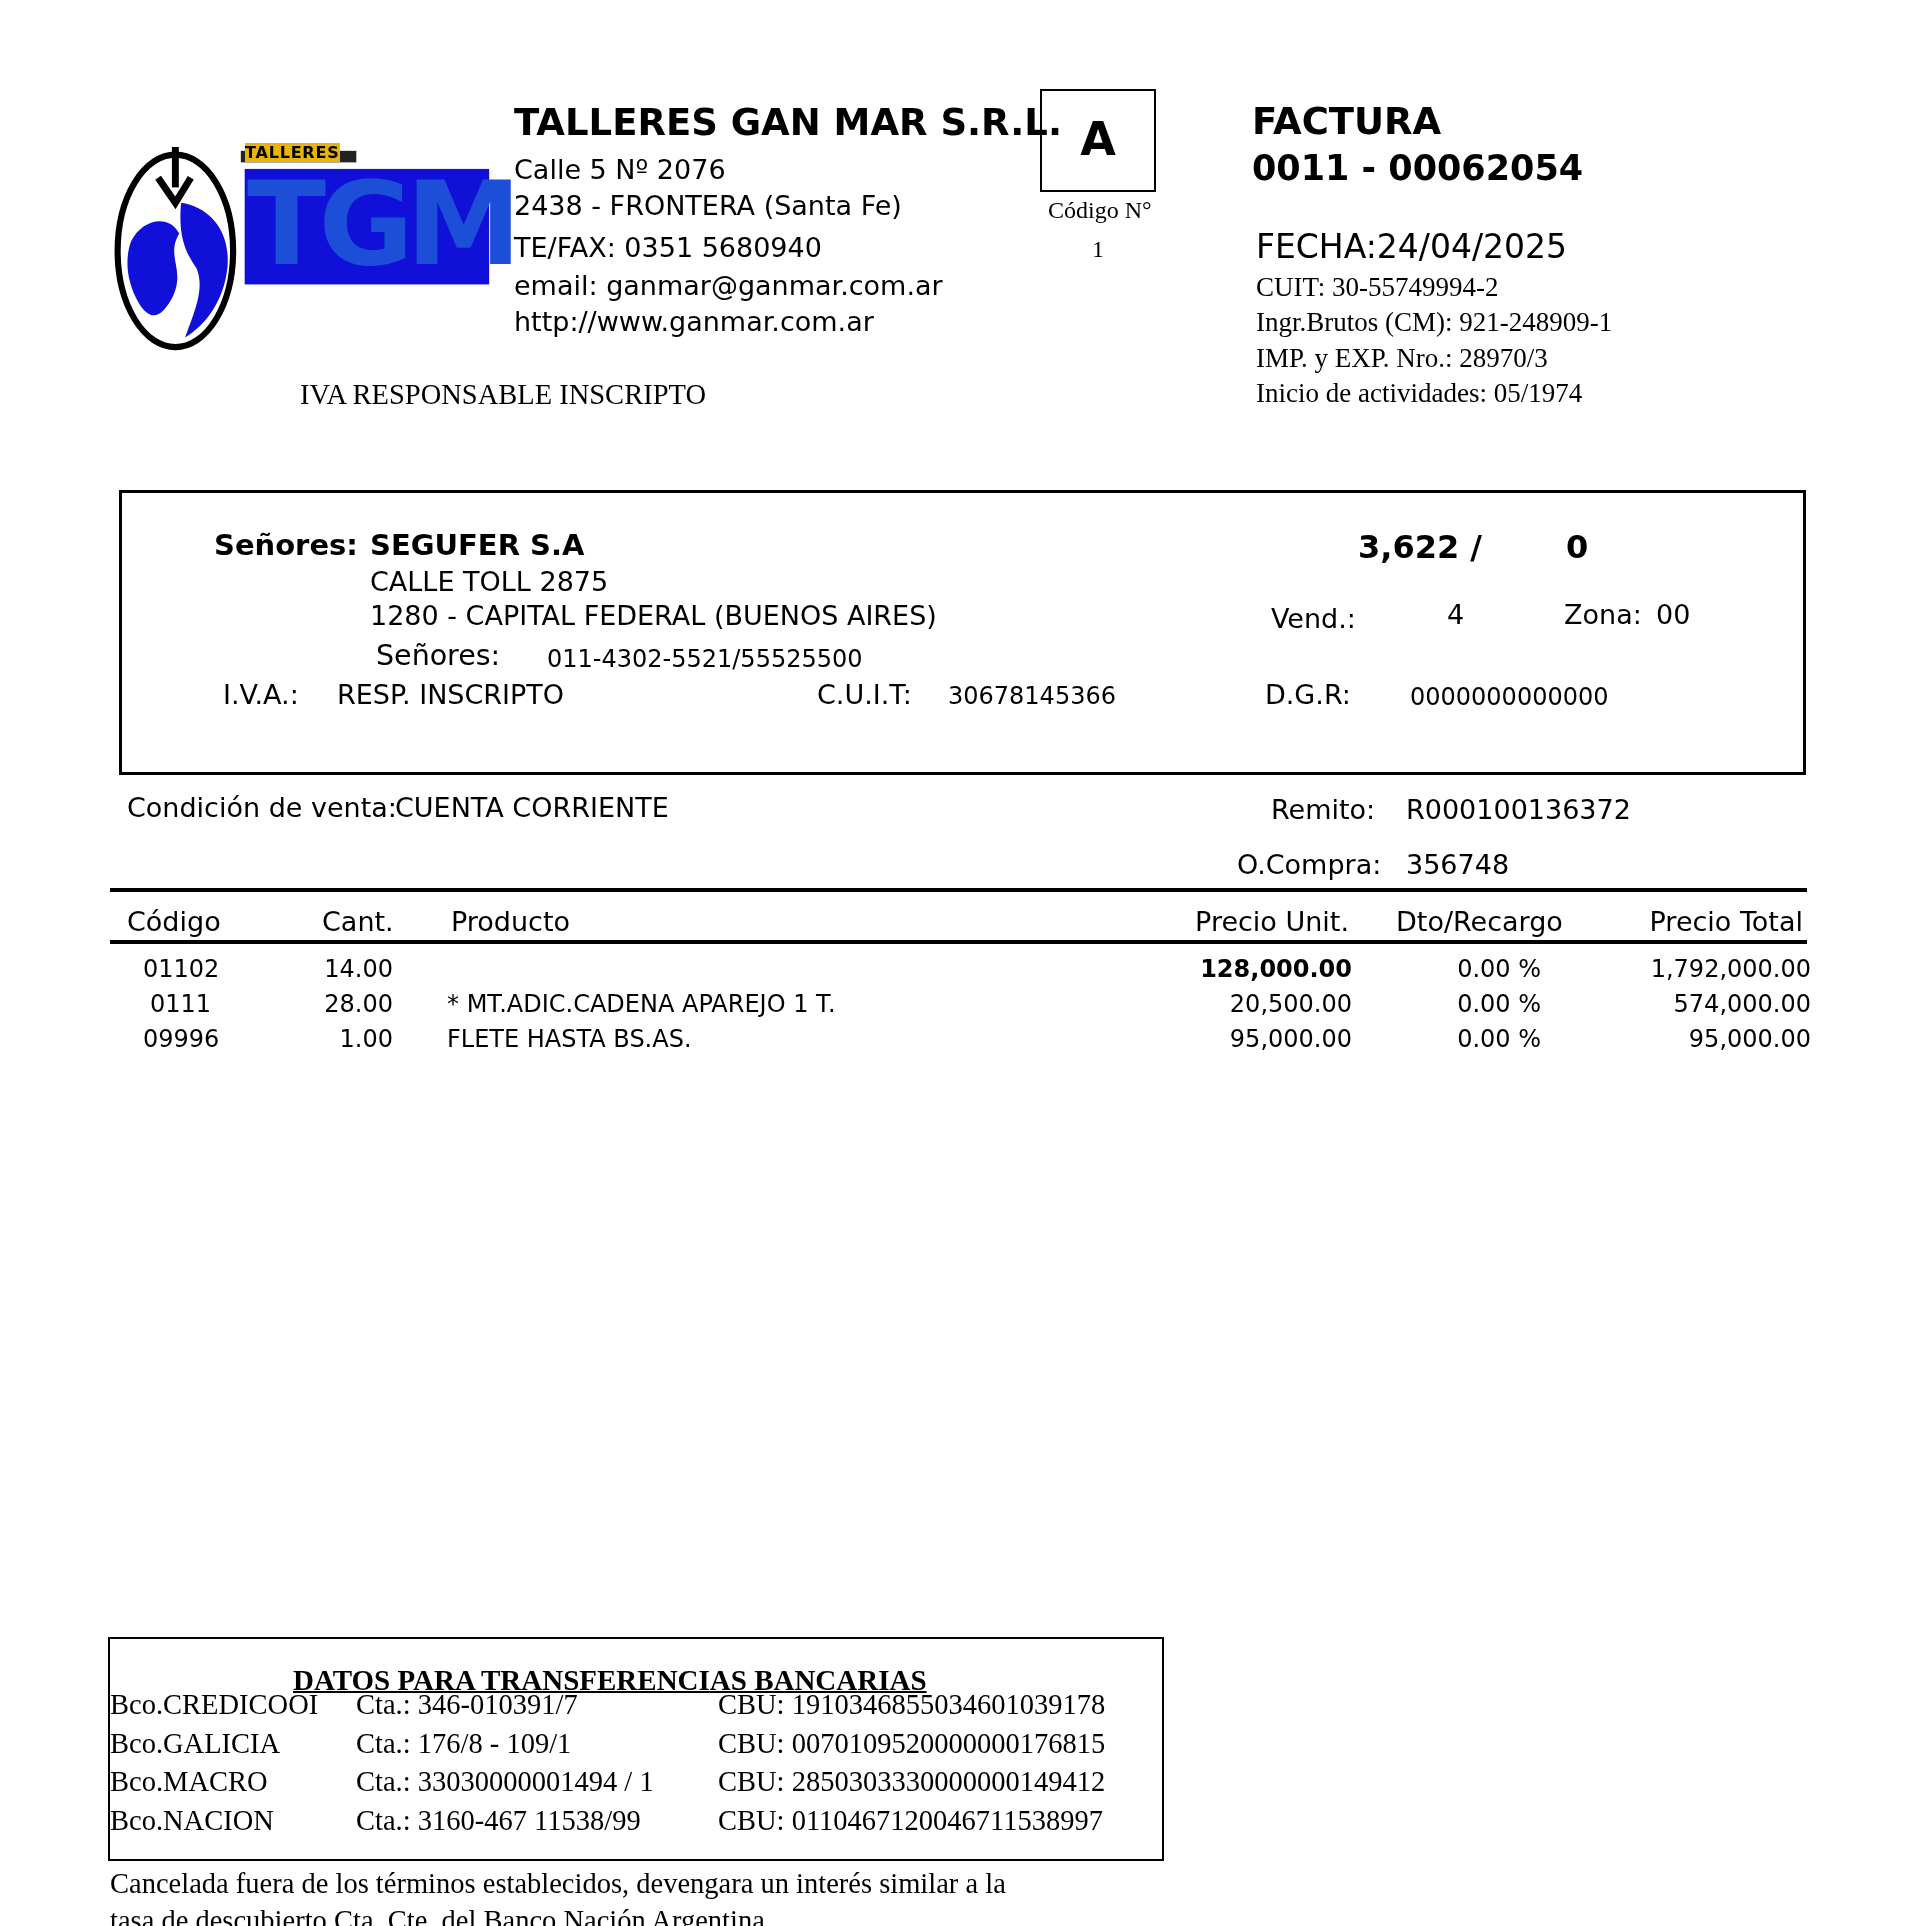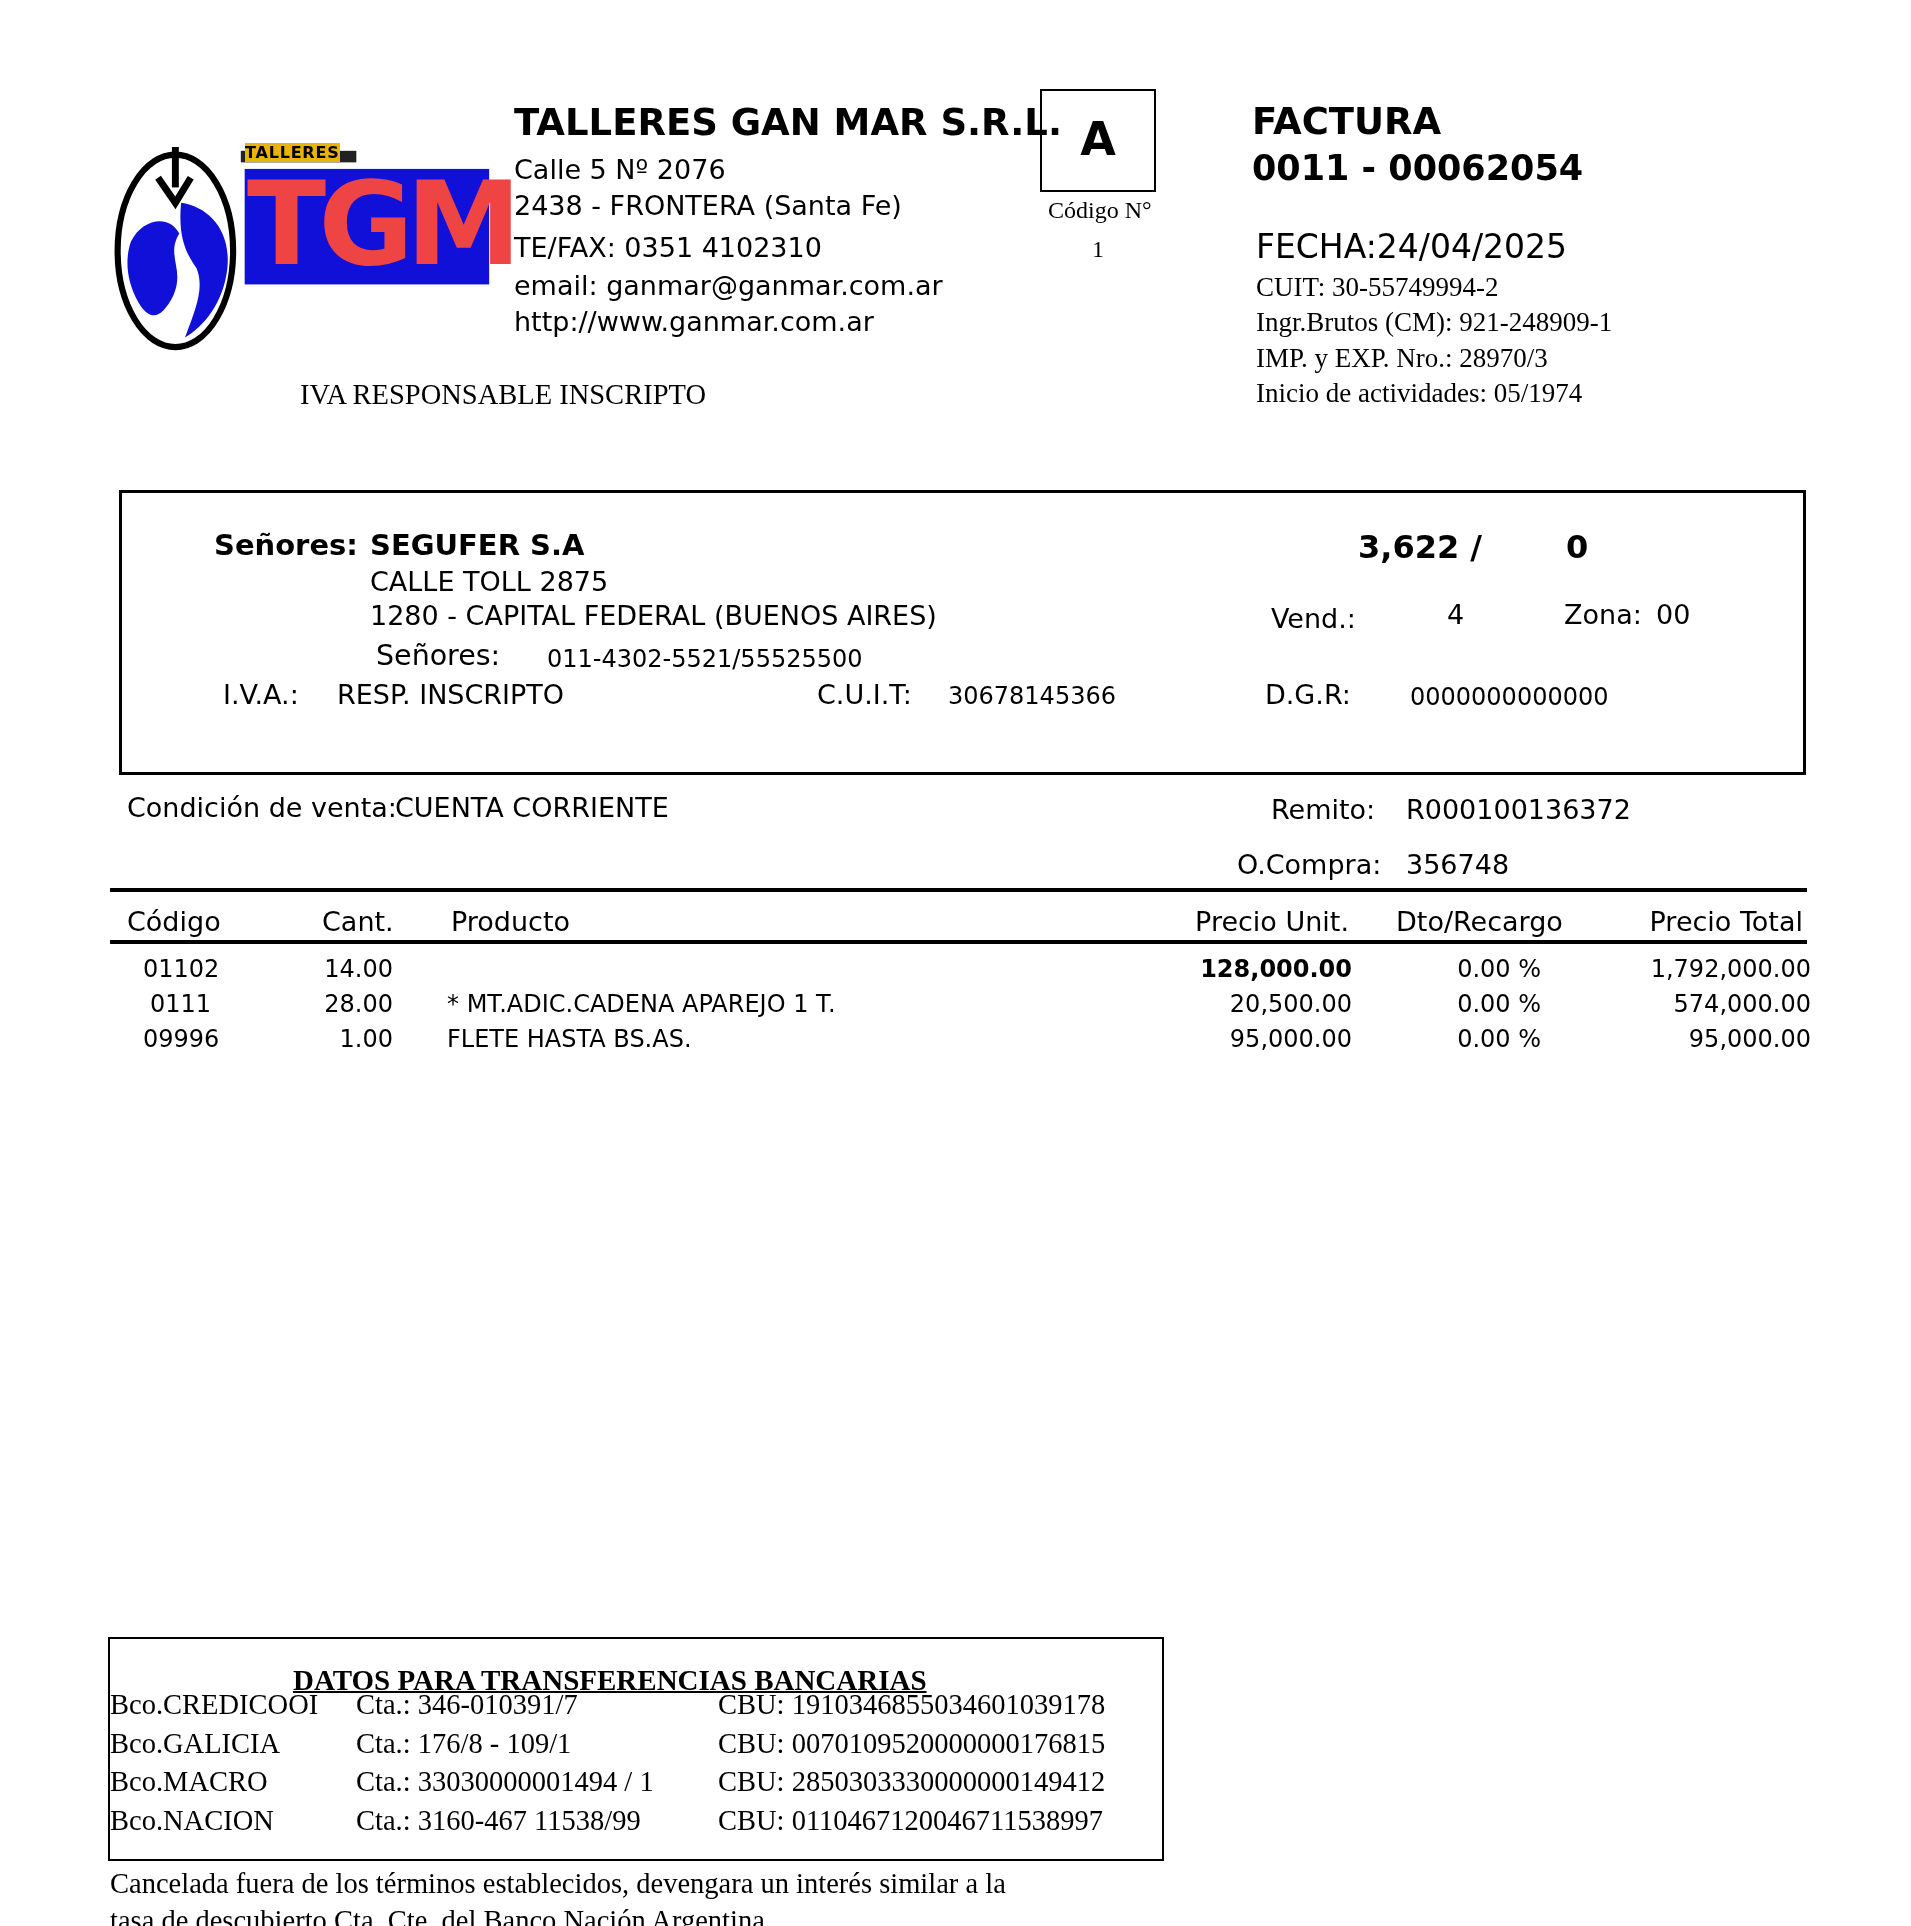--- a/index.html
+++ b/index.html
@@ -44,27 +44,27 @@
   <svg width="385" height="216" viewBox="0 0 1000 560">
     <ellipse cx="175" cy="285" rx="150" ry="250" fill="#fff" stroke="#000" stroke-width="16"></ellipse>
     <path d="M60 260 C 90 200, 160 190, 185 240 C 150 300, 200 330, 170 400 C 140 460, 110 470, 80 420 C 45 360, 45 300, 60 260 Z" fill="#1010d8"></path>
     <path d="M190 160 C 260 170, 320 230, 310 330 C 300 420, 250 480, 200 510 C 230 430, 250 380, 230 330 C 210 300, 180 260, 190 160 Z" fill="#1010d8"></path>
     <line x1="175" y1="15" x2="175" y2="120" stroke="#000" stroke-width="18"></line>
     <path d="M130 95 L 175 160 L 215 95" fill="none" stroke="#000" stroke-width="18"></path>
     <rect x="345" y="25" width="300" height="30" fill="#222"></rect>
     <rect x="355" y="72" width="635" height="300" fill="#1010d8"></rect>
   </svg>
   <div class="abs b" style="left:137px; top:1.5px; font-size:16px; letter-spacing:0.8px; background:#eab308;">TALLERES</div>
-  <div class="abs b" style="left:139px; top:23px; font-size:116px; color:#ef4444; line-height:119px; letter-spacing:-7.7px; font-family:'DejaVu Sans', sans-serif;">TGM</div>
+  <div class="abs b" style="left:139px; top:23px; font-size:116px; color:#1d4ed8; line-height:119px; letter-spacing:-7.7px; font-family:'DejaVu Sans', sans-serif;">TGM</div>
 </div>
 
 <div id="company-name" class="abs b">TALLERES GAN MAR S.R.L.</div>
 <div class="abs co-line" style="top:154px;">Calle 5 Nº 2076</div>
 <div class="abs co-line" style="top:190px;">2438 - FRONTERA (Santa Fe)</div>
-<div class="abs co-line" style="top:232px;">TE/FAX: 0351 4102310</div>
+<div class="abs co-line" style="top:232px;">TE/FAX: 0351 5680940</div>
 <div class="abs co-line" style="top:270px;">email: ganmar@ganmar.com.ar</div>
 <div class="abs co-line" style="top:306px;">http://www.ganmar.com.ar</div>
 
 <div id="type-box" class="abs">
   <div id="type-letter">A</div>
 </div>
 <div id="codigo-label" class="abs serif">Código N°</div>
 <div id="codigo-value" class="abs serif">1</div>
 
 <div id="iva-cond" class="abs serif">IVA RESPONSABLE INSCRIPTO</div>

